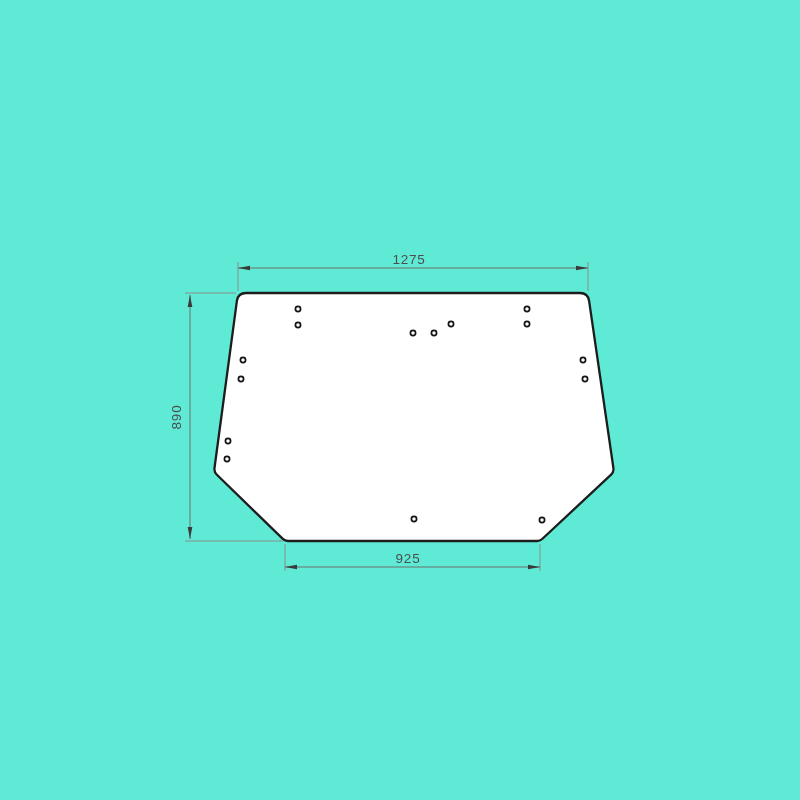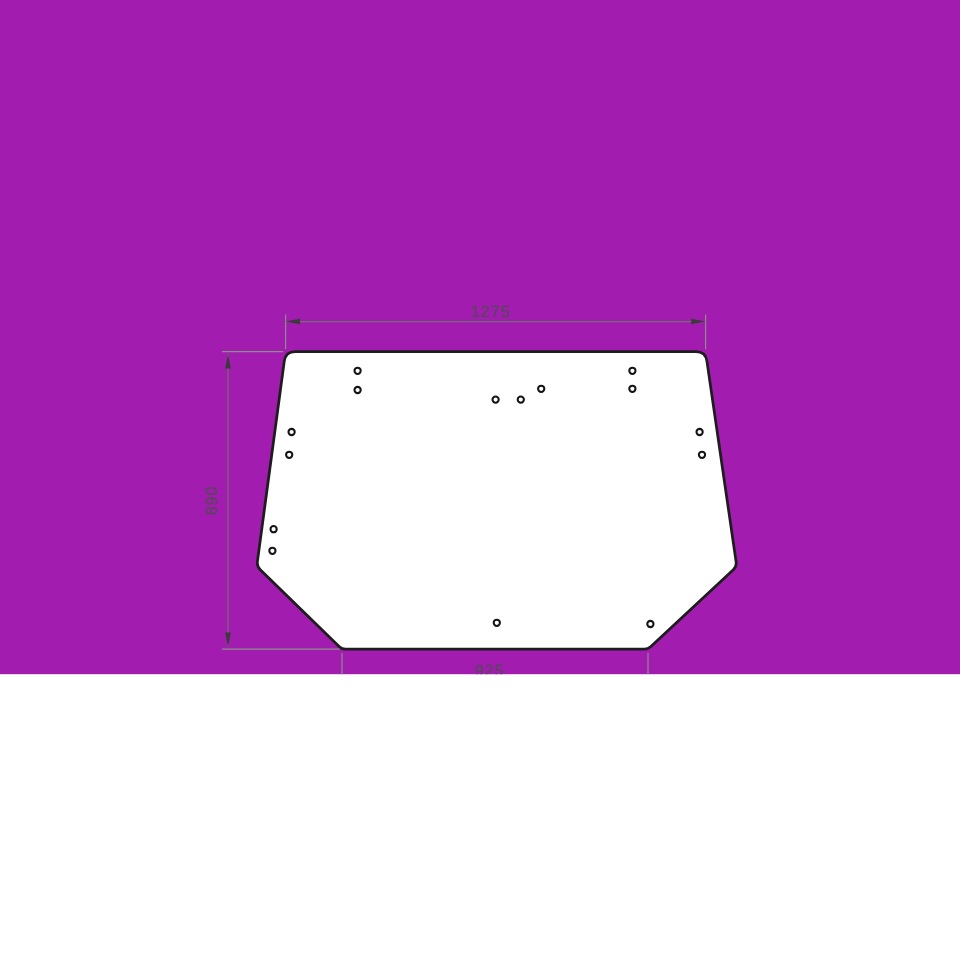--- a/index.html
+++ b/index.html
@@ -4,22 +4,22 @@
 <style>
   html, body {
     margin: 0;
     padding: 0;
     background: #ffffff;
     font-family: "Liberation Sans", sans-serif;
   }
   .frame {
     position: relative;
     width: 800px;
-    height: 562px;
-    background: #a21caf;
+    height: 800px;
+    background: #5eead4;
     overflow: hidden;
   }
   svg text {
     font-family: "Liberation Sans", "DejaVu Sans", sans-serif;
     letter-spacing: 0.8px;
   }
 </style>
 </head>
 <body>
 

